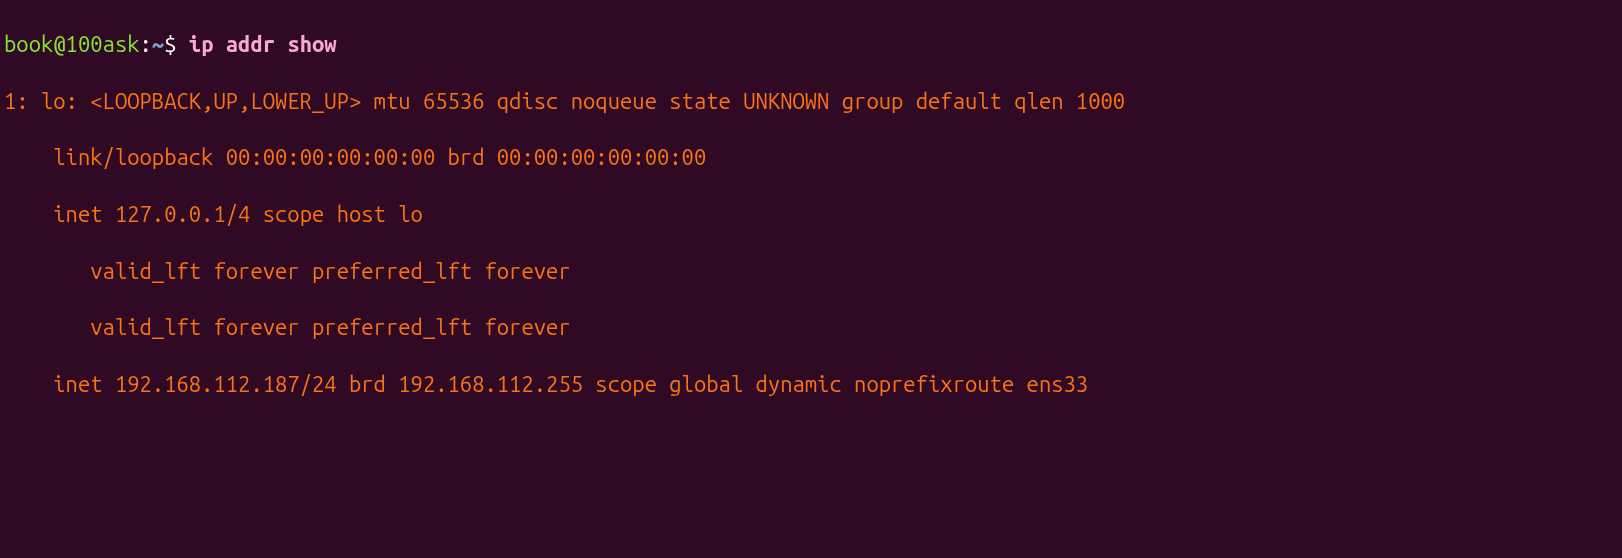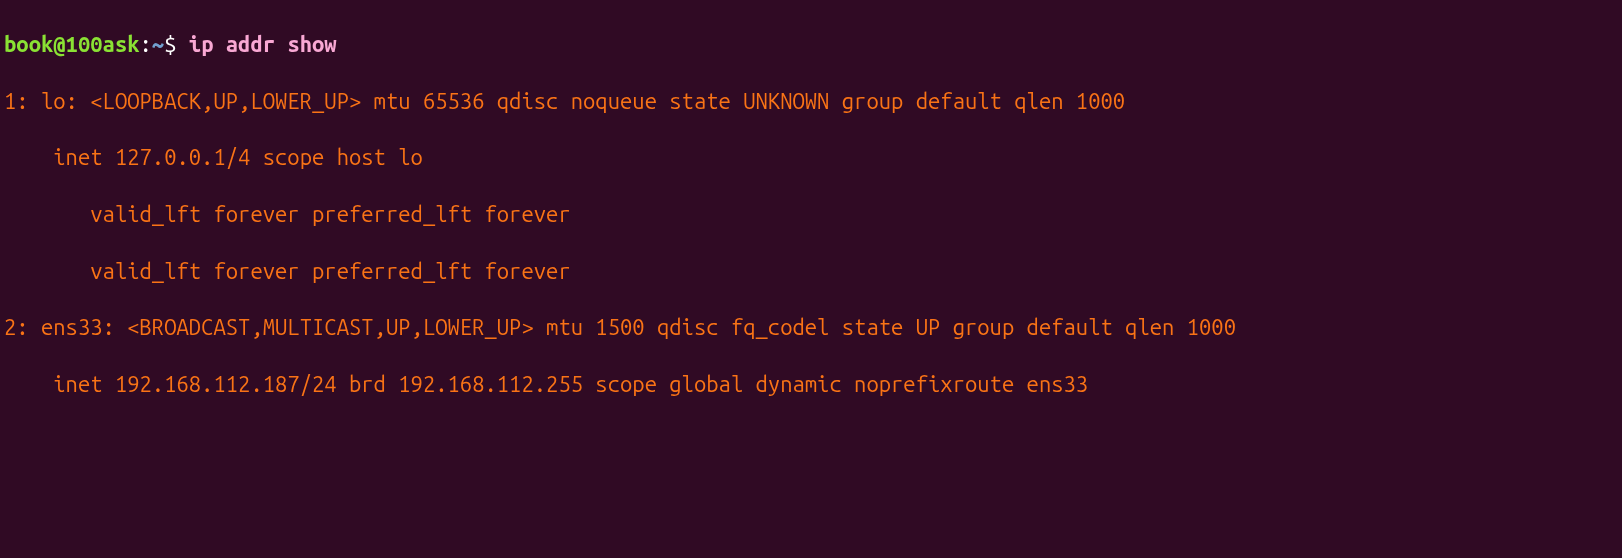--- a/index.html
+++ b/index.html
@@ -11,38 +11,38 @@
     overflow: hidden;
   }
   .terminal {
     font-family: "Ubuntu Mono", "DejaVu Sans Mono", "Menlo", monospace;
     font-size: 22px;
     line-height: 28.3px;
     color: #ffffff;
     white-space: pre;
     padding: 2px 4px;
   }
-  .user { color: #8ae234; font-weight: bold; }
+  .user { color: #8ae234; font-weight: normal; }
   .colon { color: #ffffff; }
   .path { color: #729fcf; font-weight: bold; }
   .dollar { color: #ffffff; }
   .cmd { color: #f9a8d4; font-weight: bold; }
   .out { color: #f97316; }
   .line { display: block; }
 </style>
 </head>
 <body>
 
 <div class="terminal">
 <span class="line"><span class="user">book@100ask</span><span class="colon">:</span><span class="path">~</span><span class="dollar">$</span><span class="cmd"> </span><span class="cmd">ip addr show</span></span>
 <span class="line out">1: lo: &lt;LOOPBACK,UP,LOWER_UP&gt; mtu 65536 qdisc noqueue state UNKNOWN group default qlen 1000</span>
+<span class="line out">    link/loopback 00:00:00:00:00:00 brd 00:00:00:00:00:00</span>
 <span class="line out">    inet 127.0.0.1/4 scope host lo</span>
 <span class="line out">       valid_lft forever preferred_lft forever</span>
 <span class="line out">       valid_lft forever preferred_lft forever</span>
-<span class="line out">2: ens33: &lt;BROADCAST,MULTICAST,UP,LOWER_UP&gt; mtu 1500 qdisc fq_codel state UP group default qlen 1000</span>
 <span class="line out">    inet 192.168.112.187/24 brd 192.168.112.255 scope global dynamic noprefixroute ens33</span>
 
 
 
 
 
 
 
 
 </div>

